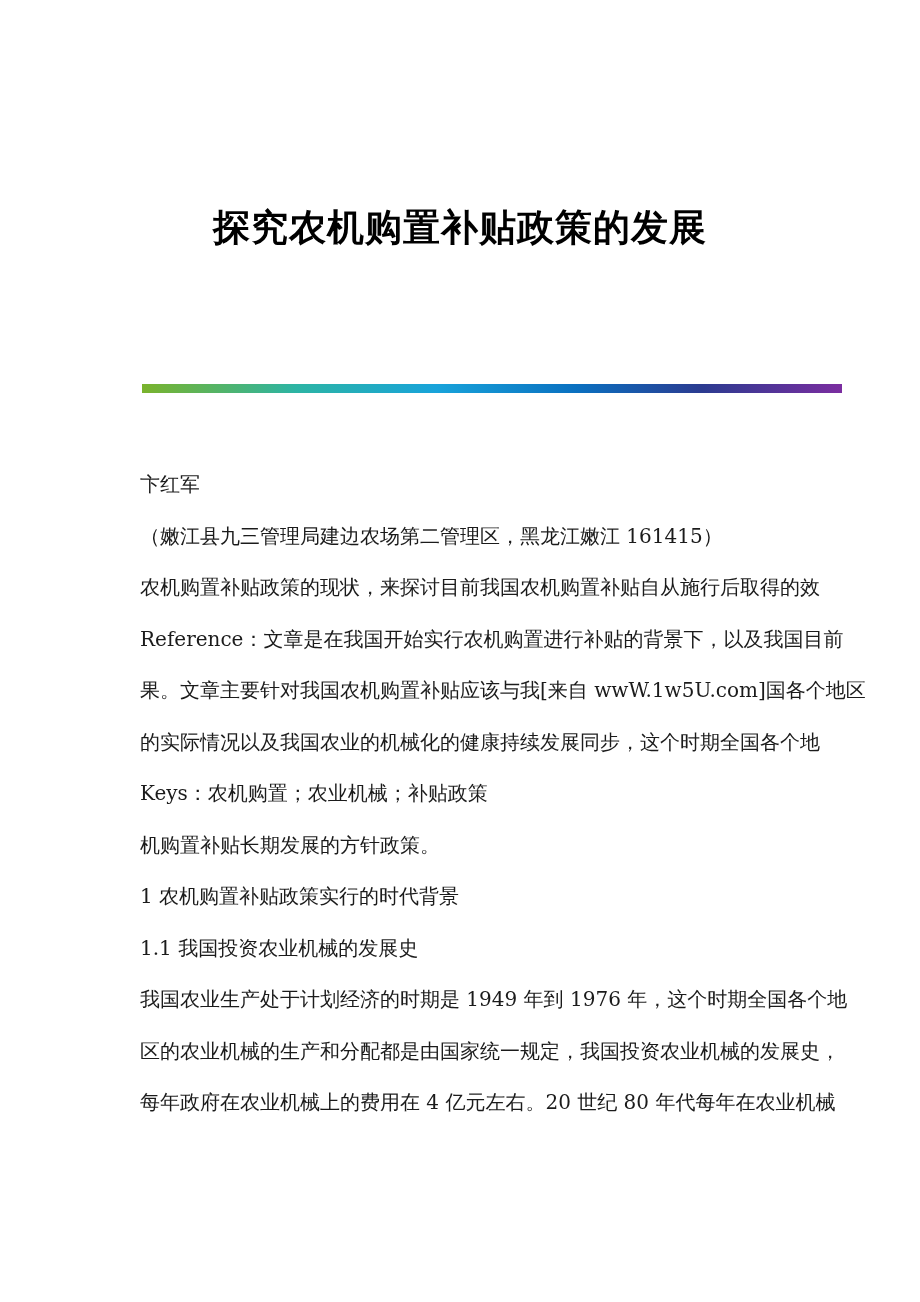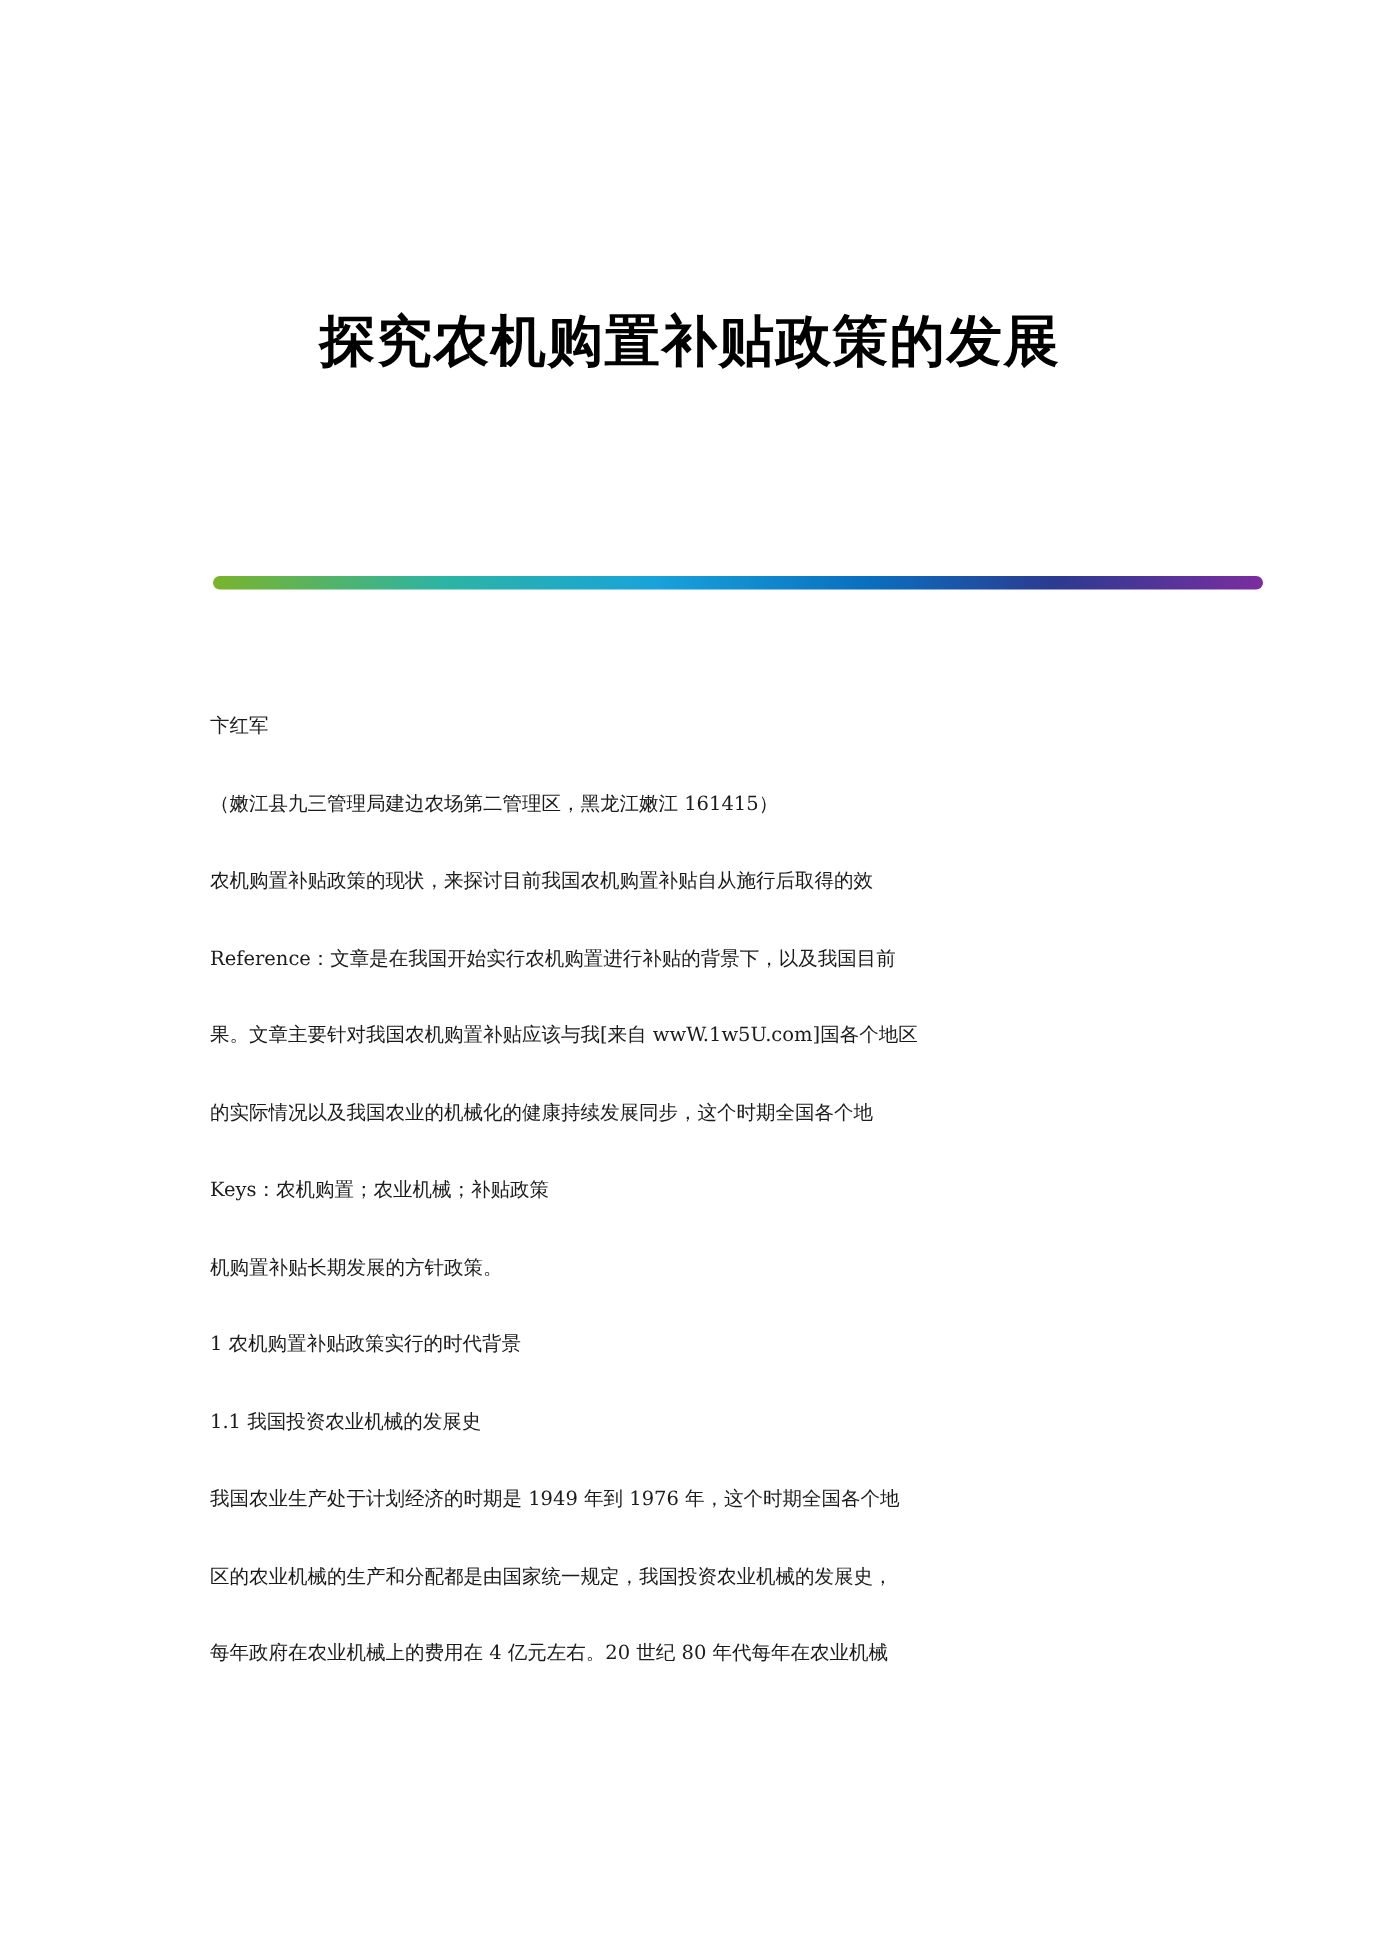--- a/index.html
+++ b/index.html
@@ -1,15 +1,15 @@
 <!DOCTYPE html>
 <html><head>
 <meta charset="utf-8">
 <style>
-  * { margin: 0; padding: 0; box-sizing: border-box; border-radius: 22px; }
+  * { margin: 0; padding: 0; box-sizing: border-box; }
   html, body { background: #ffffff; }
   .page {
     position: relative;
     width: 920px;
     height: 1302px;
     background: #ffffff;
     overflow: hidden;
     font-family: "DejaVu Serif", "Liberation Serif", serif;
     color: #1b1b1b;
   }
@@ -38,21 +38,21 @@
       #18a3da 42%,
       #0a70c0 62%,
       #2b3b90 80%,
       #7b2da0 100%);
   }
   .content {
     position: absolute;
     top: 459px;
     left: 140px;
     width: 660px;
-    font-size: 13px;
+    font-size: 20px;
     line-height: 51.5px;
     color: #1b1b1b;
   }
   .line {
     white-space: nowrap;
     height: 51.5px;
   }
 </style>
 </head>
 <body>

